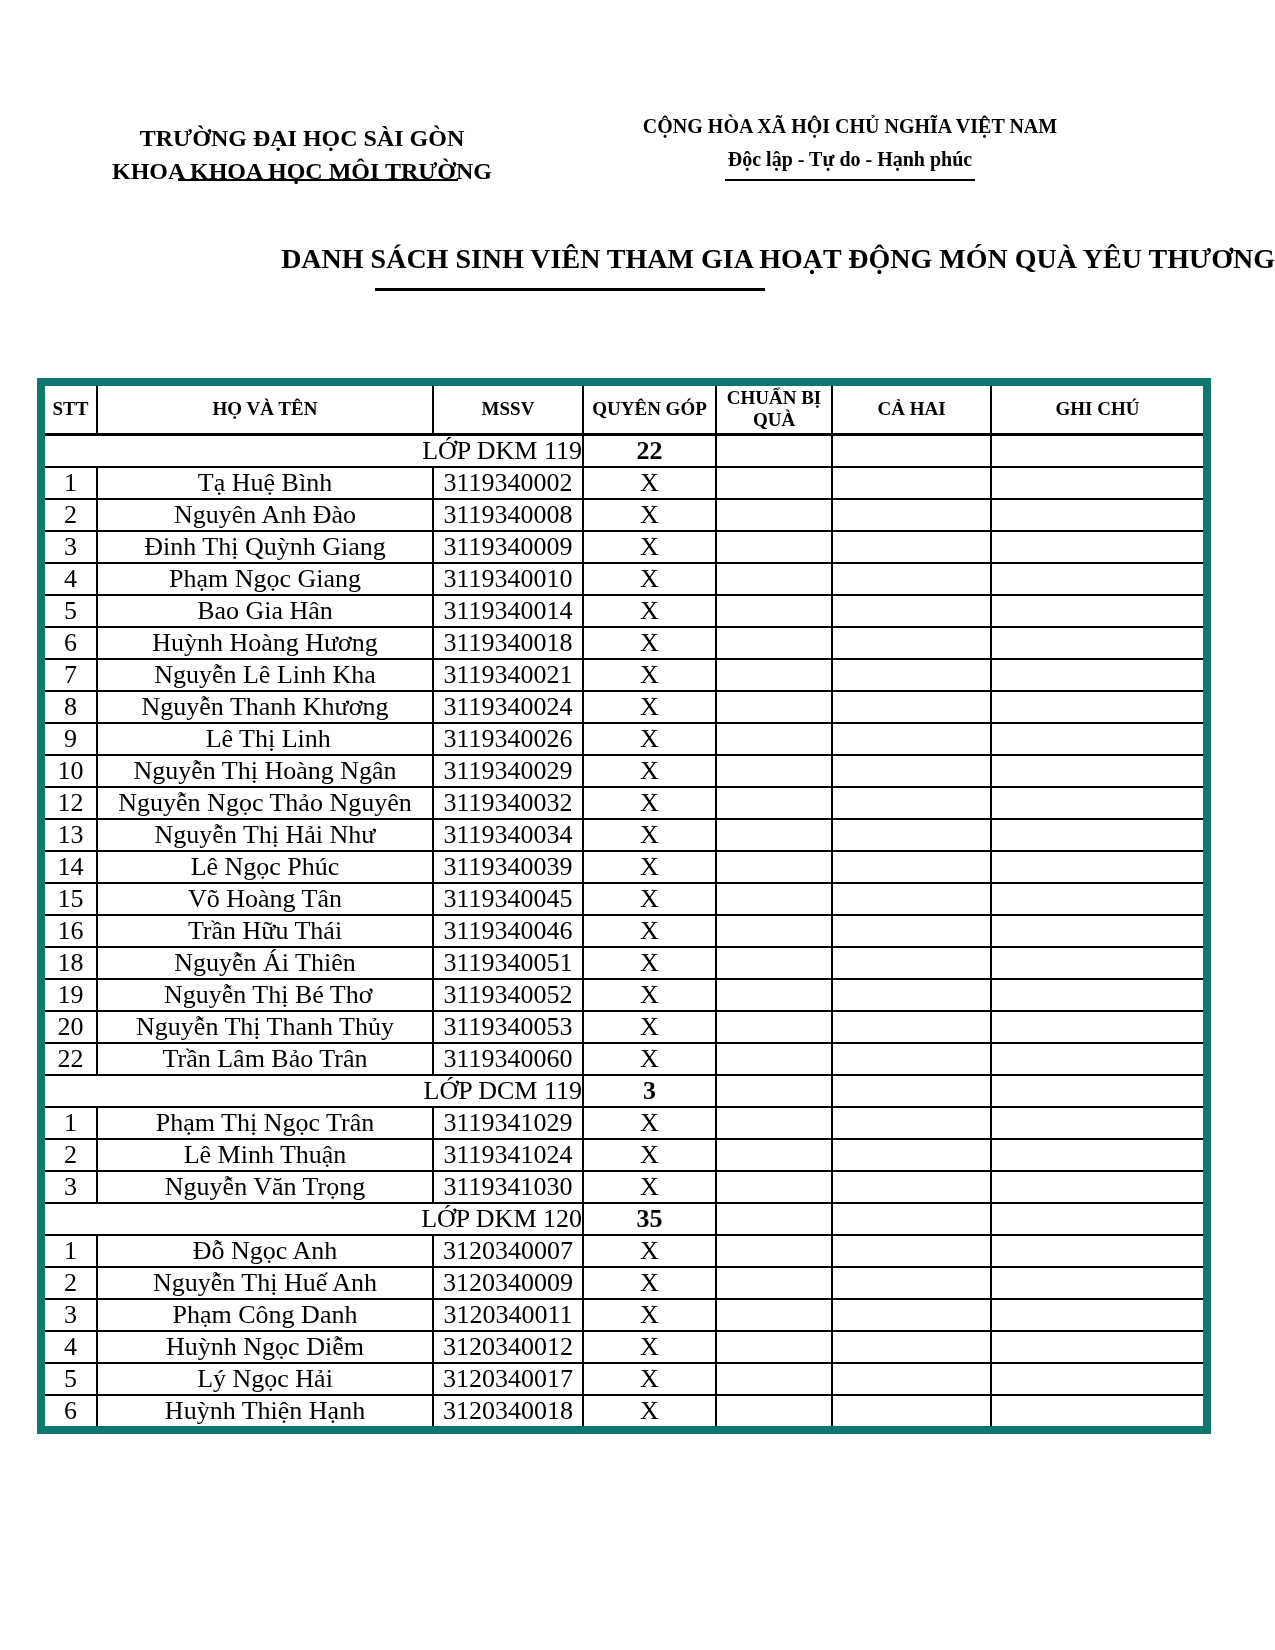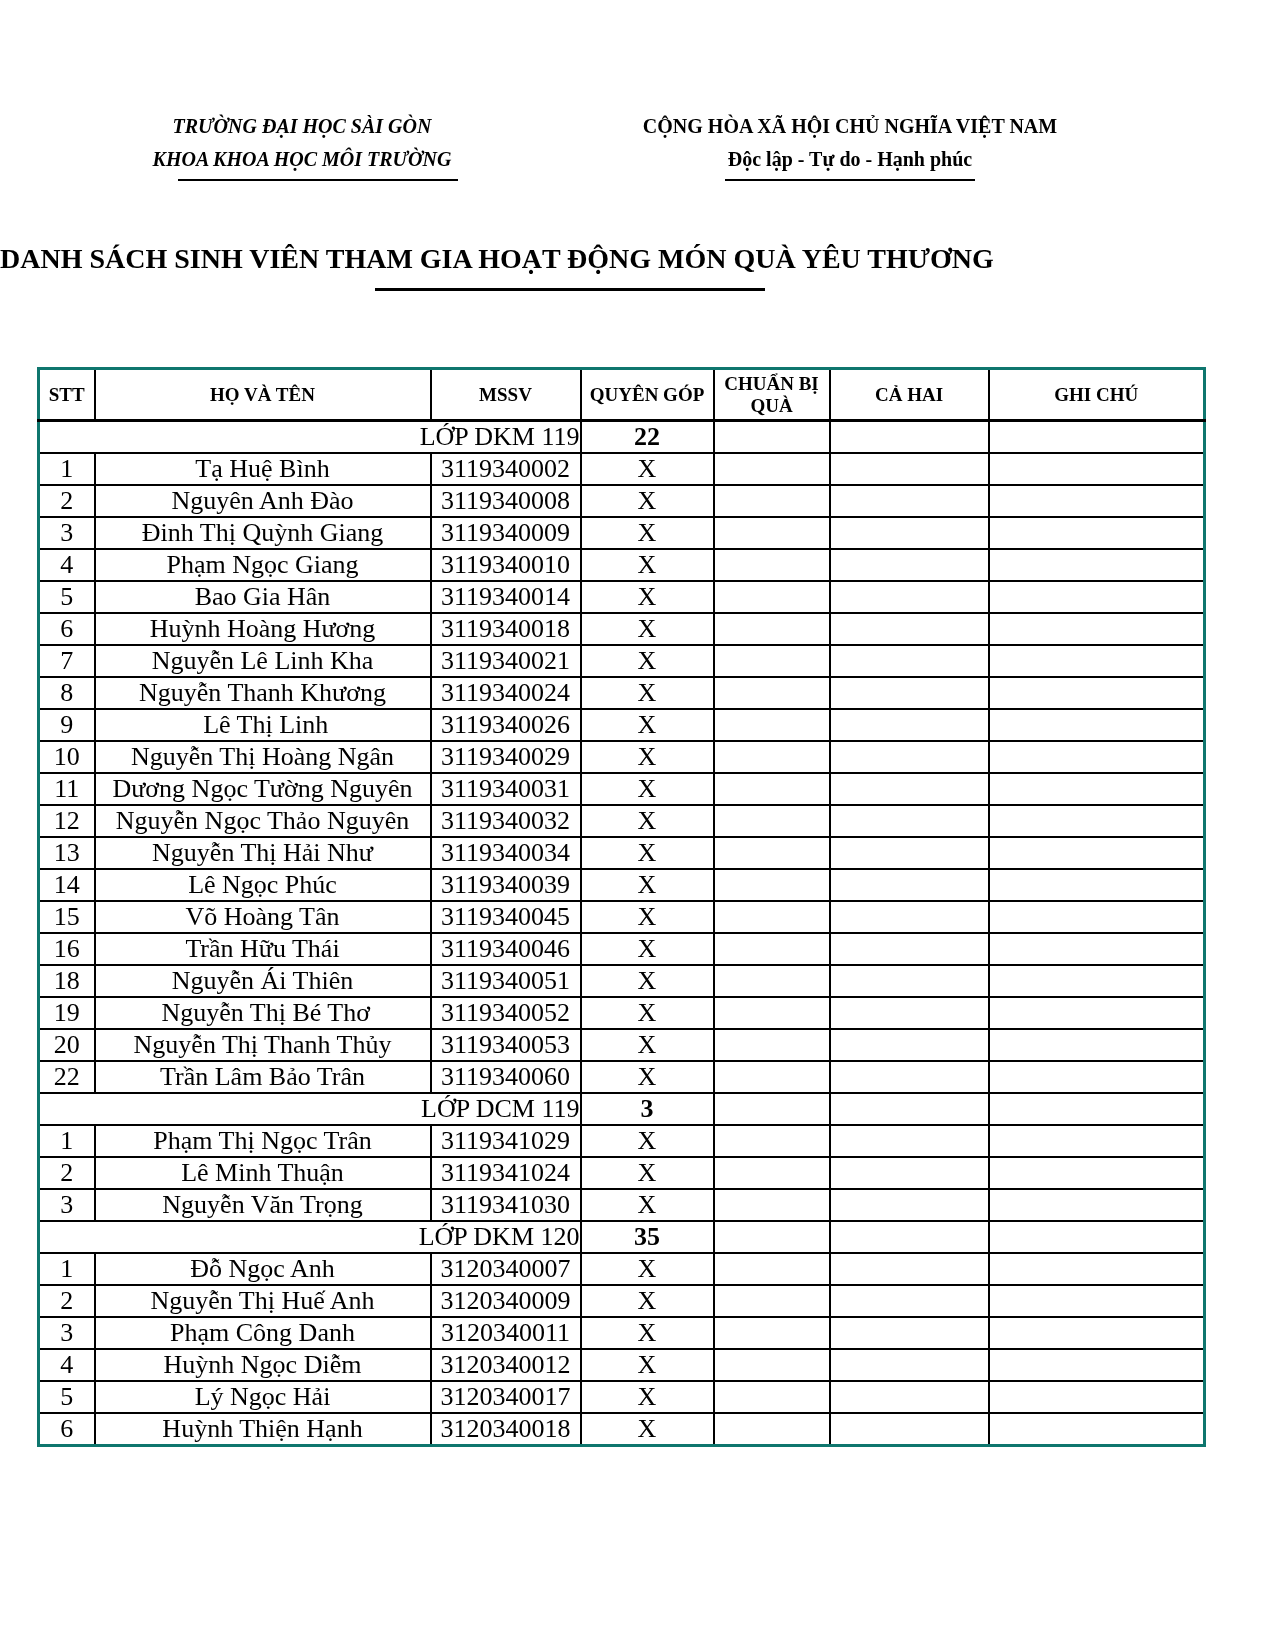--- a/index.html
+++ b/index.html
@@ -3,34 +3,34 @@
 <meta charset="utf-8">
 <style>
   html,body { margin:0; padding:0; background:#ffffff; }
   .page {
     position:relative; width:1275px; height:1650px; margin:0 auto;
     background:#ffffff; color:#000;
     font-family:"Liberation Serif", serif;
     overflow:hidden;
   }
   .hdr-block { position:absolute; text-align:center; font-weight:bold; }
-  .hdr-left  { left:67px;  top:110px; width:470px; font-size:20px; line-height:33px;font-style:italic; }
+  .hdr-left  { left:67px;  top:122px; width:470px; font-size:24px; line-height:33px; }
   .hdr-right { left:550px; top:110px; width:600px; font-size:20px; line-height:33px; }
   .rule { position:absolute; border-top:2.5px solid #000; height:0; }
   .rule-faculty { left:178px; top:179px; width:280px; }
   .rule-motto   { left:725px; top:179px; width:250px; }
   .rule-title   { left:375px; top:288px; width:390px; border-top-width:3px; }
   .doc-title {
     position:absolute; left:0; top:243px; width:1275px;
-    text-align:left; font-weight:bold; font-size:28px;
+    text-align:right; font-weight:bold; font-size:28px;
   }
   table.roster {
-    position:absolute; left:37px; top:367px;
+    position:absolute; left:37px; top:378px;
     width:1166px; border-collapse:collapse; table-layout:fixed;
-    border:3px solid #0f766e;
+    border:8px solid #0f766e;
   }
   table.roster th, table.roster td {
     border:2px solid #000; overflow:hidden; box-sizing:border-box;
   }
   table.roster thead th {
     height:52px; font-size:19px; font-weight:bold; text-align:center;
     vertical-align:middle; line-height:1.15; padding:0 2px;
     border-bottom:3px solid #000;
   }
   table.roster tbody td {
@@ -175,29 +175,20 @@
         <tr>
           <td class="c-stt">10</td>
           <td class="c-name">Nguyễn Thị Hoàng Ngân</td>
           <td class="c-mssv">3119340029</td>
           <td class="c-qg">X</td>
           <td class="c-cb"></td>
           <td class="c-ch"></td>
           <td class="c-gc"></td>
         </tr>
         <tr>
-          <td class="c-stt">11</td>
-          <td class="c-name">Dương Ngọc Tường Nguyên</td>
-          <td class="c-mssv">3119340031</td>
-          <td class="c-qg">X</td>
-          <td class="c-cb"></td>
-          <td class="c-ch"></td>
-          <td class="c-gc"></td>
-        </tr>
-        <tr>
           <td class="c-stt">12</td>
           <td class="c-name">Nguyễn Ngọc Thảo Nguyên</td>
           <td class="c-mssv">3119340032</td>
           <td class="c-qg">X</td>
           <td class="c-cb"></td>
           <td class="c-ch"></td>
           <td class="c-gc"></td>
         </tr>
         <tr>
           <td class="c-stt">13</td>

